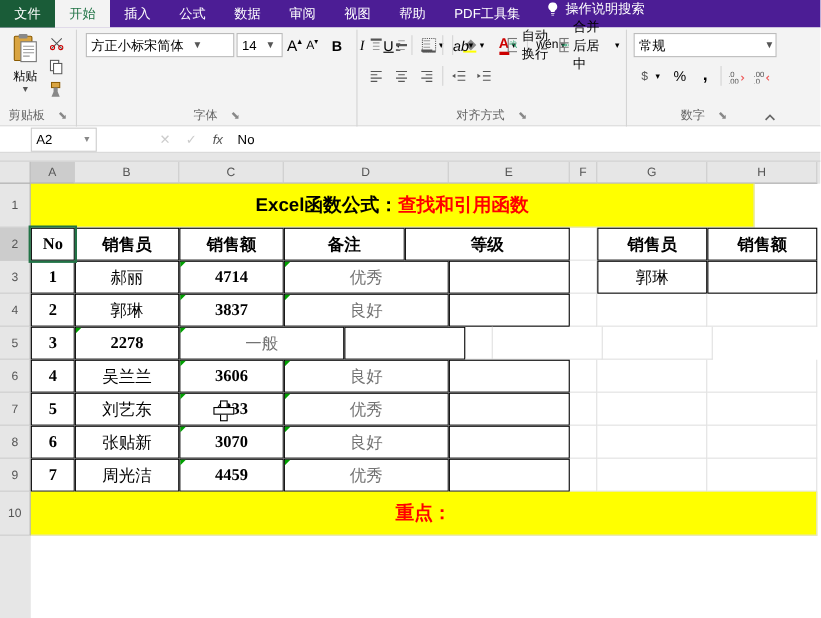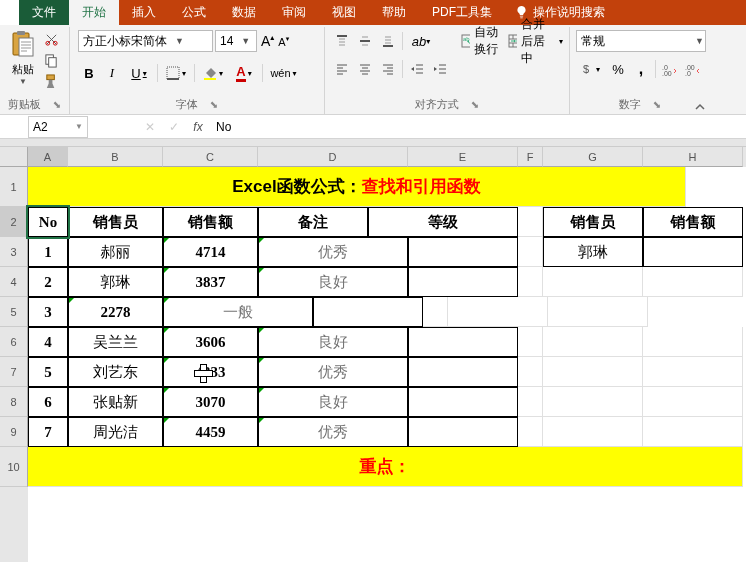--- a/index.html
+++ b/index.html
@@ -1,17 +1,17 @@
 <!DOCTYPE html>
 <html><head>
 <meta charset="utf-8">
 <style>
 * { margin: 0; padding: 0; box-sizing: border-box; font-family: "Microsoft YaHei", sans-serif; }
 body { width: 746px; height: 562px; background: #fff; font-size: 12px; overflow: hidden; }
-.menubar { height: 25px; background: #c2410c; display: flex; align-items: center; color: #fff; font-size: 12px; margin-left: 19px; }
+.menubar { height: 25px; background: #4c1d95; display: flex; align-items: flex-start; color: #fff; font-size: 12px; }
 .menubar .tab { padding: 0 13px; height: 25px; line-height: 25px; cursor: pointer; }
 .menubar .tab.active { background: #f3f3f3; color: #217346; }
 .menubar .tab:first-child { background: #1a5c38; }
 .tell-me { display: flex; align-items: center; padding: 0 10px; }
 .tell-me svg { margin-right: 5px; }
 .ribbon { height: 90px; background: #f3f3f3; border-bottom: 1px solid #d4d4d4; display: flex; padding-top: 2px; }
 .rgroup { border-right: 1px solid #d4d4d4; padding: 0 6px; display: flex; flex-direction: column; justify-content: space-between; align-items: center; height: 88px; position: relative; }
 .rgroup-label { font-size: 11px; color: #666; padding-bottom: 3px; width: 100%; display: flex; justify-content: center; align-items: center; gap: 12px; }
 .rgroup-body { display: flex; flex: 1; align-items: flex-start; width: 100%; padding-top: 3px; }
 .btn-large { display: flex; flex-direction: column; align-items: center; font-size: 11px; cursor: pointer; padding: 0 3px; }
@@ -119,21 +119,21 @@
           </div>
       </div>
     </div>
     <div class="rgroup-label">
         <span>剪贴板</span>
         <span class="launcher">⬊</span>
       </div>
   </div>
 
   <div class="rgroup" style="width:255px">
-    <div class="rgroup-body" style="flex-direction:column;align-items:flex-start;gap:6px;padding-left:2px">
+    <div class="rgroup-body" style="flex-direction:row;align-items:flex-start;gap:6px;padding-left:2px">
       <div class="fontrow">
         <div class="combo" style="width:135px">
             <span>方正小标宋简体</span>
             <span class="dd">▼</span>
           </div>
         <div class="combo" style="width:42px">
             <span>14</span>
             <span class="dd">▼</span>
           </div>
         <div style="display:flex;gap:1px;align-items:center;margin-left:2px">

